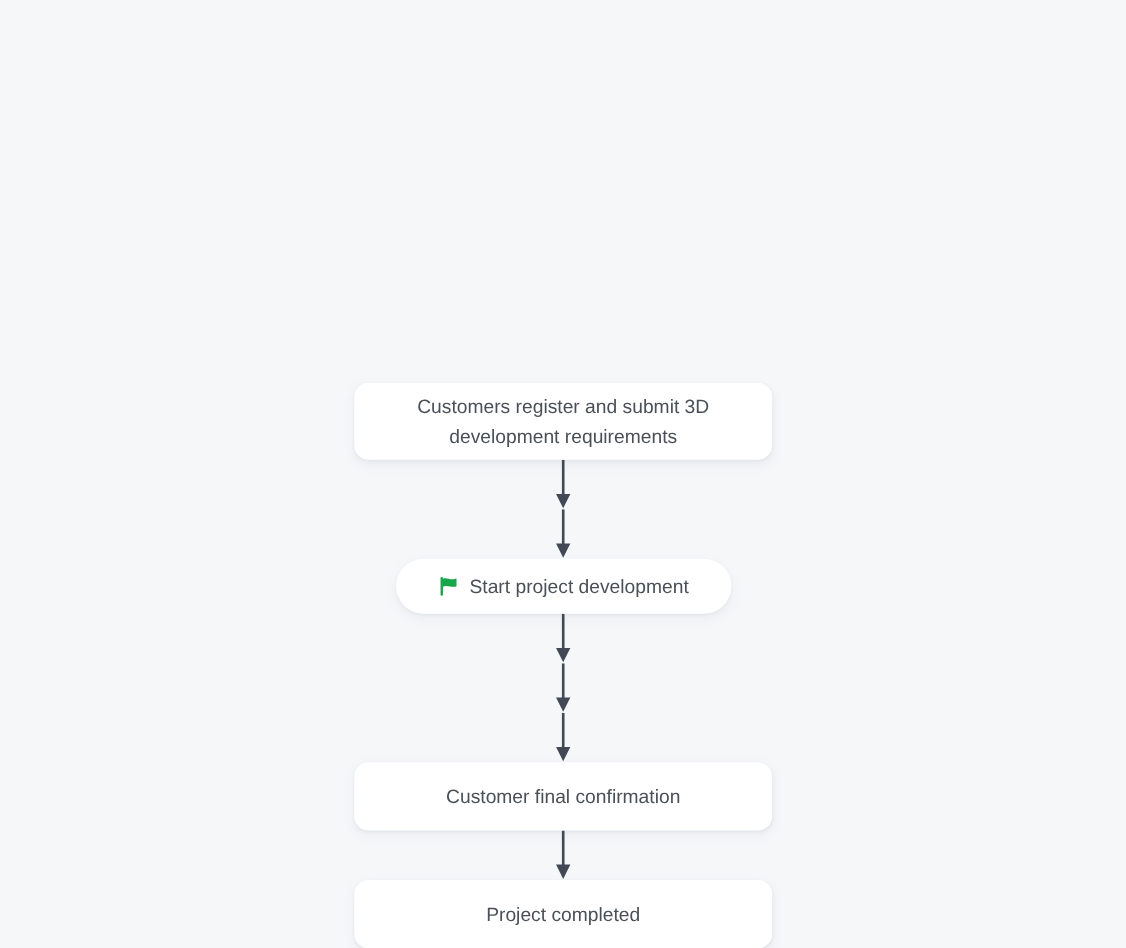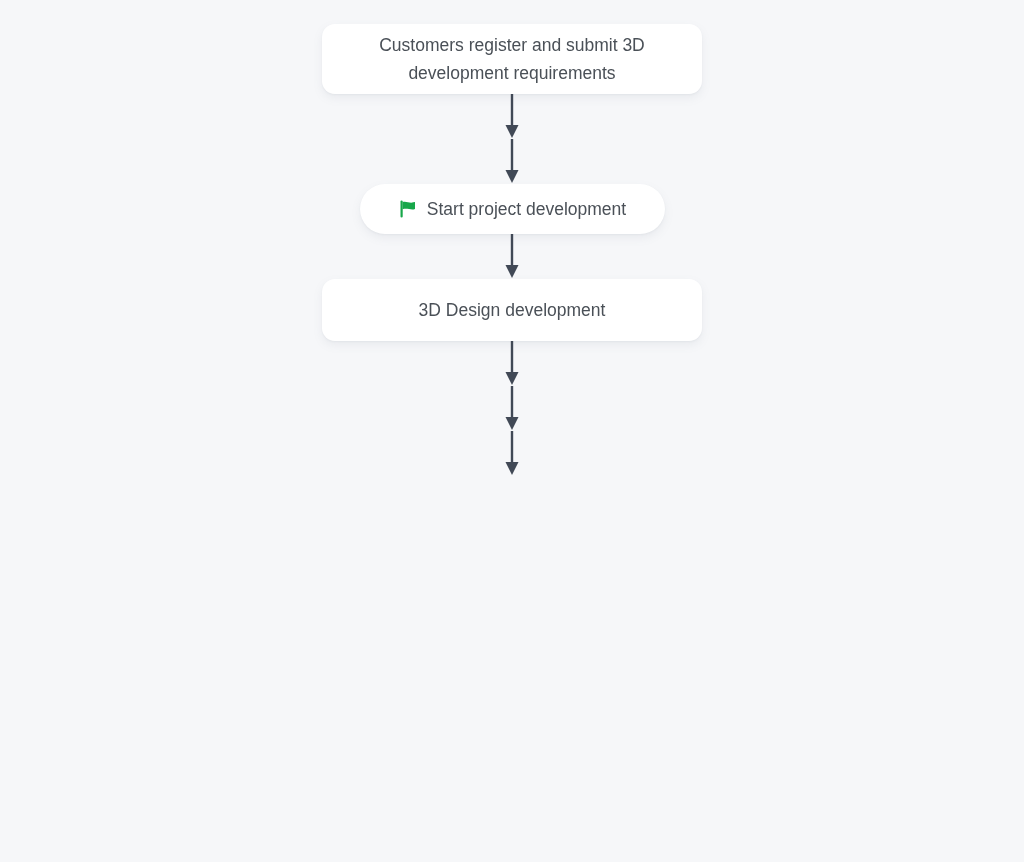--- a/index.html
+++ b/index.html
@@ -14,21 +14,22 @@
     overflow: hidden;
   }
 
   #flowchart {
     width: 1024px;
     height: 862px;
     display: flex;
     flex-direction: column;
     align-items: center;
     box-sizing: border-box;
-    padding-top: 24px;
+    padding-top: 38px;
+    justify-content: flex-end;
   }
 
   .node {
     box-sizing: border-box;
     background: #ffffff;
     color: #4a5057;
     font-size: 17.5px;
     line-height: 28px;
     text-align: center;
     display: flex;
@@ -123,41 +124,44 @@
     </span>
   </div>
 
   <div class="connector">
     <svg width="24" height="45" viewBox="0 0 24 45" xmlns="http://www.w3.org/2000/svg" aria-hidden="true">
       <line x1="12" y1="0" x2="12" y2="33" stroke="#414956" stroke-width="2.4"></line>
       <polygon points="5.5,31 18.5,31 12,44" fill="#414956"></polygon>
     </svg>
   </div>
 
-  <div class="node rect">
-    <span class="node-label">3D Design development</span>
-  </div>
 
   <div class="connector">
     <svg width="24" height="45" viewBox="0 0 24 45" xmlns="http://www.w3.org/2000/svg" aria-hidden="true">
       <line x1="12" y1="0" x2="12" y2="33" stroke="#414956" stroke-width="2.4"></line>
       <polygon points="5.5,31 18.5,31 12,44" fill="#414956"></polygon>
     </svg>
   </div>
 
 
   <div class="connector">
     <svg width="24" height="45" viewBox="0 0 24 45" xmlns="http://www.w3.org/2000/svg" aria-hidden="true">
       <line x1="12" y1="0" x2="12" y2="33" stroke="#414956" stroke-width="2.4"></line>
       <polygon points="5.5,31 18.5,31 12,44" fill="#414956"></polygon>
     </svg>
   </div>
 
+  <div class="node rect">
+    <span class="node-label">Customer final confirmation</span>
+  </div>
 
   <div class="connector">
     <svg width="24" height="45" viewBox="0 0 24 45" xmlns="http://www.w3.org/2000/svg" aria-hidden="true">
       <line x1="12" y1="0" x2="12" y2="33" stroke="#414956" stroke-width="2.4"></line>
       <polygon points="5.5,31 18.5,31 12,44" fill="#414956"></polygon>
     </svg>
   </div>
 
+  <div class="node rect">
+    <span class="node-label">Project completed</span>
+  </div>
 
 </div>
 
 </body></html>

